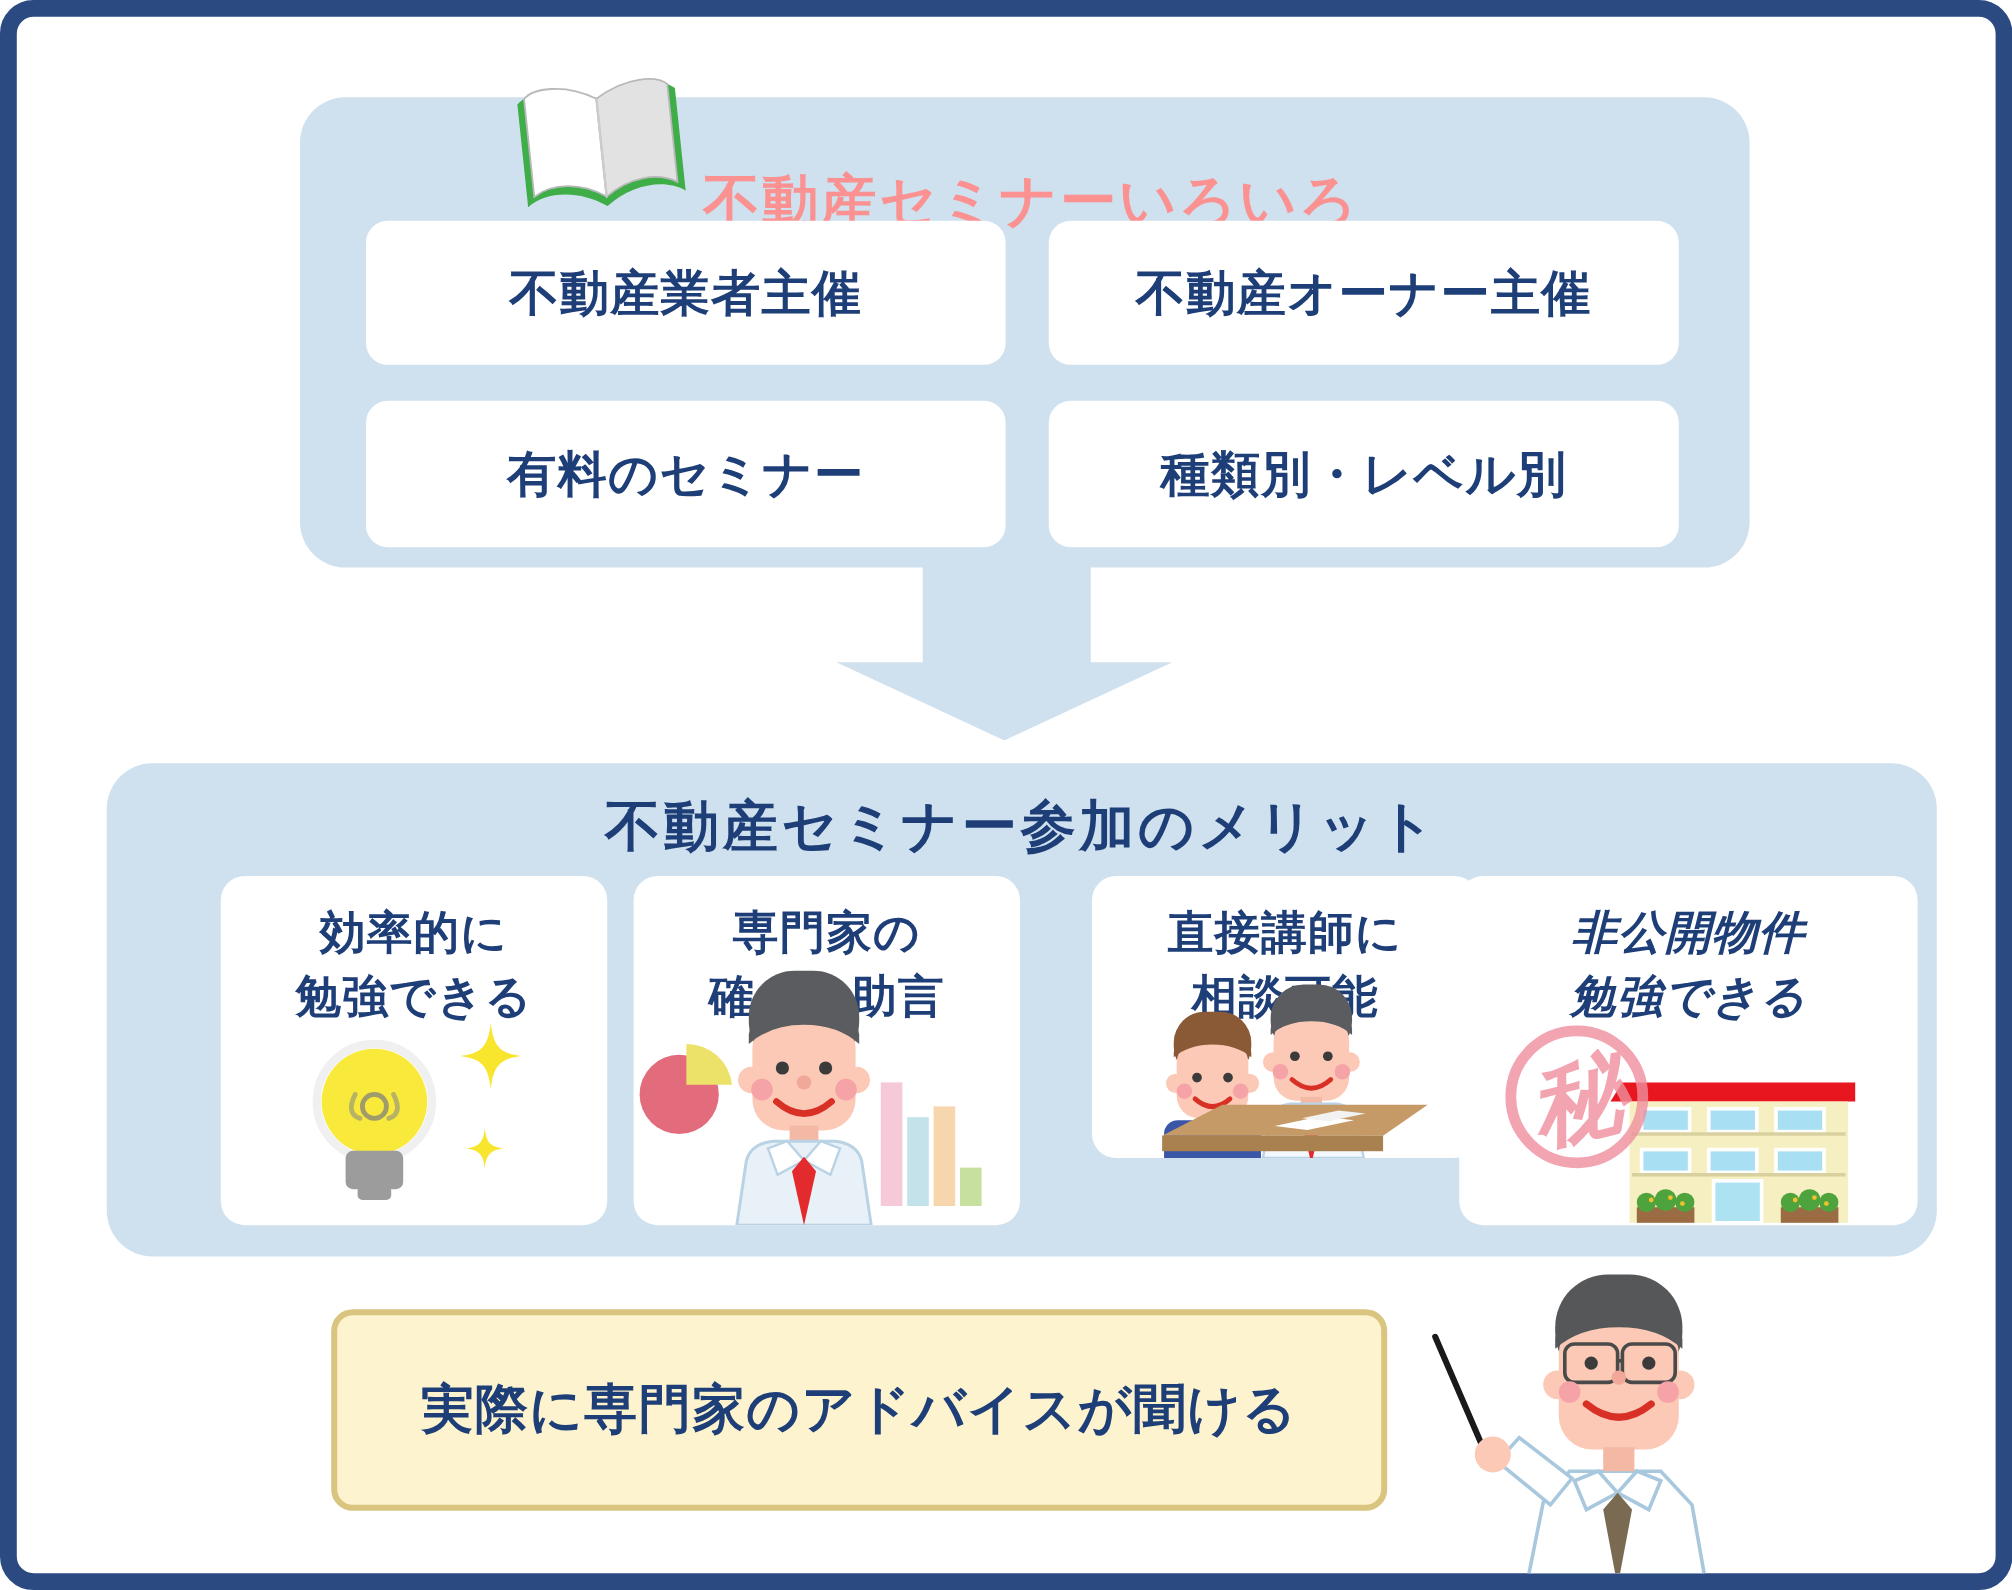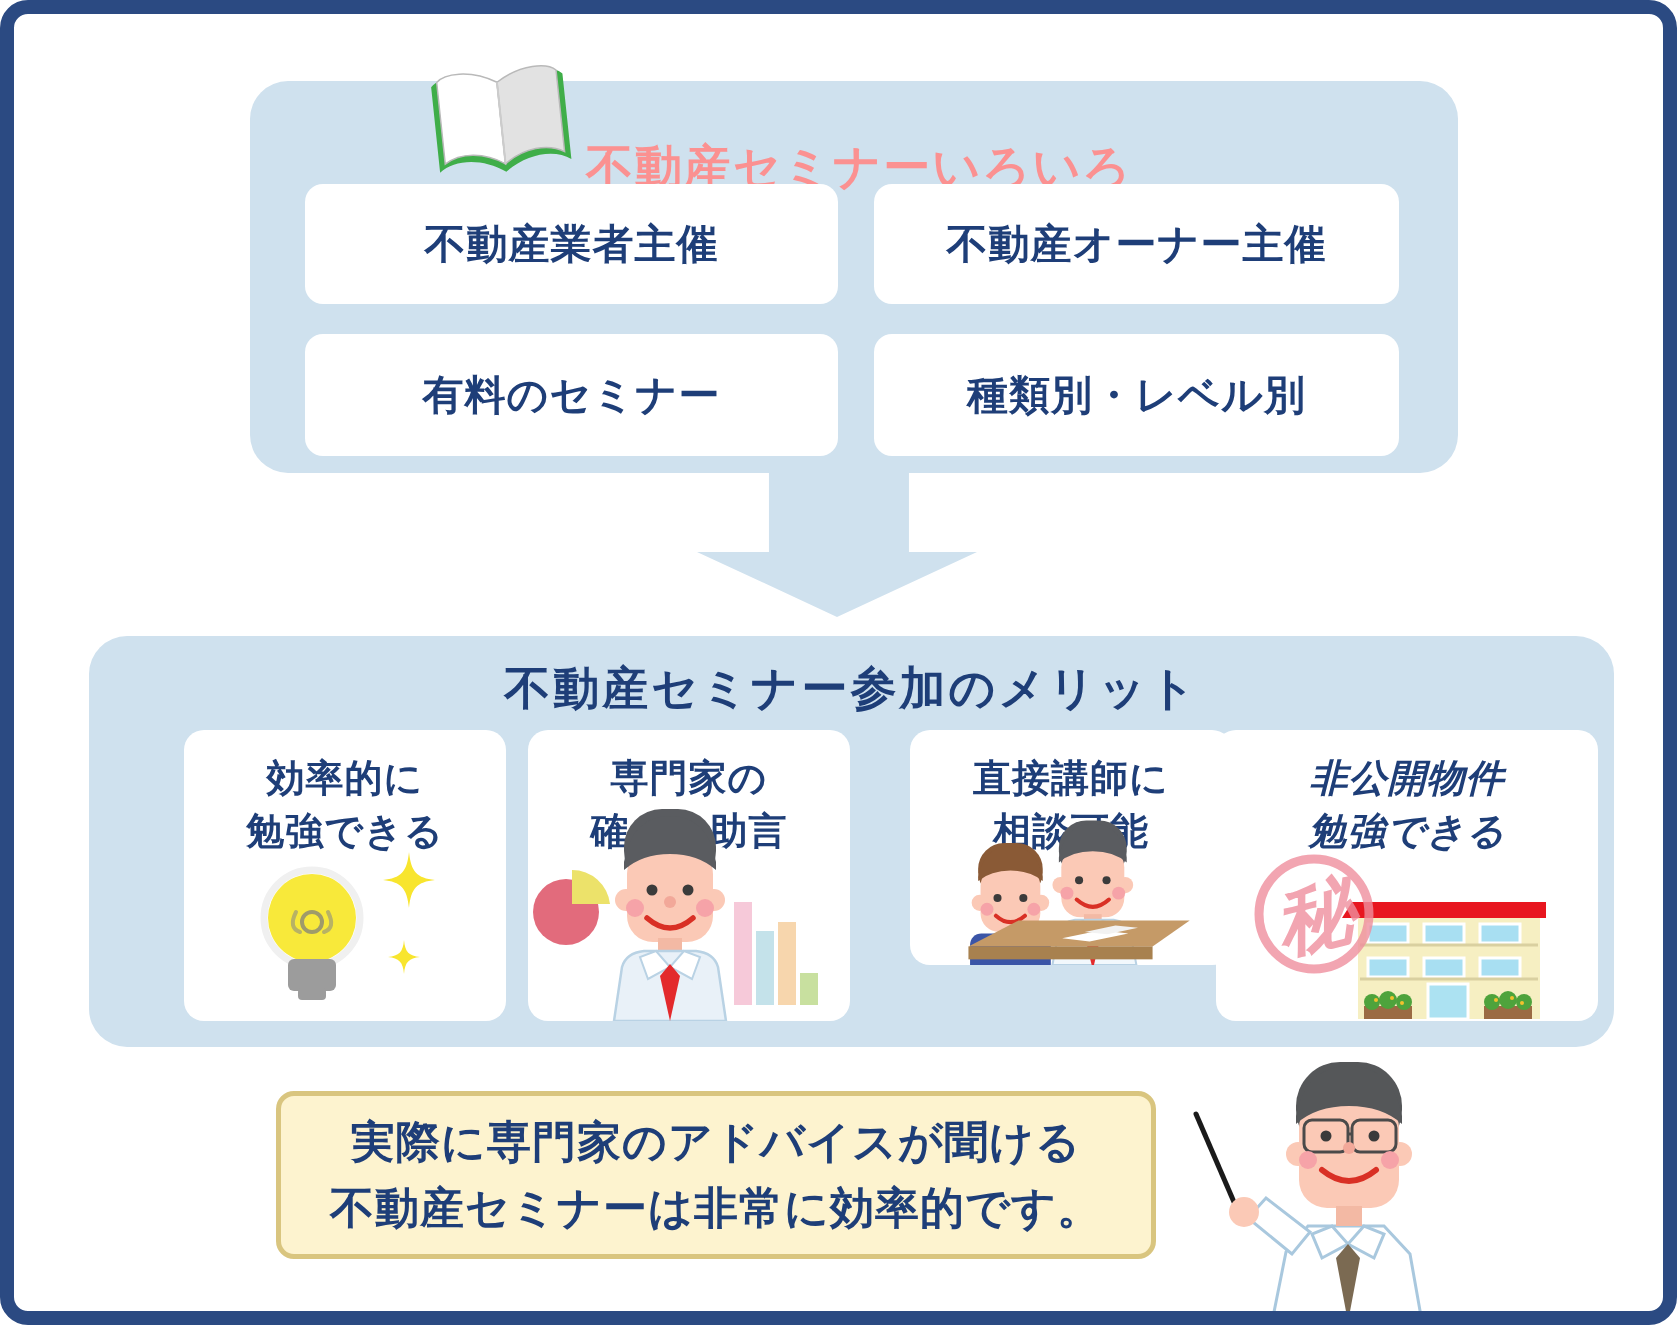--- a/index.html
+++ b/index.html
@@ -221,21 +221,20 @@
 
       <g opacity="0.8">
         <circle cx="68" cy="184" r="55" fill="none" stroke="#ef8f9e" stroke-width="9"></circle>
         <text x="68" y="186" font-size="78" fill="#ef8f9e" text-anchor="middle" dominant-baseline="central" font-weight="bold" transform="rotate(-14 68 184)">秘</text>
       </g>
     </svg>
   </div>
 
   <div class="conclusion-box" style="left:262px;top:1077px;width:880px;height:168px;">
     <div>実際に専門家のアドバイスが聞ける</div>
-    <div>不動産セミナーは非常に効率的です。</div>
   </div>
 
   <svg class="abs" style="left:1140px;top:1030px;" width="400" height="280" viewBox="0 0 400 280">
 
     <line x1="42" y1="70" x2="86" y2="172" stroke="#1a1a1a" stroke-width="5" stroke-linecap="round"></line>
 
     <path d="M118,278 l14,-70 22,-26 76,0 26,28 12,68 Z" fill="#ffffff" stroke="#a9c8de" stroke-width="3"></path>
 
     <path d="M138,210 l-44,-36 18,-20 44,34 Z" fill="#ffffff" stroke="#a9c8de" stroke-width="3"></path>
     <circle cx="90" cy="168" r="15" fill="#fbc9b6"></circle>

